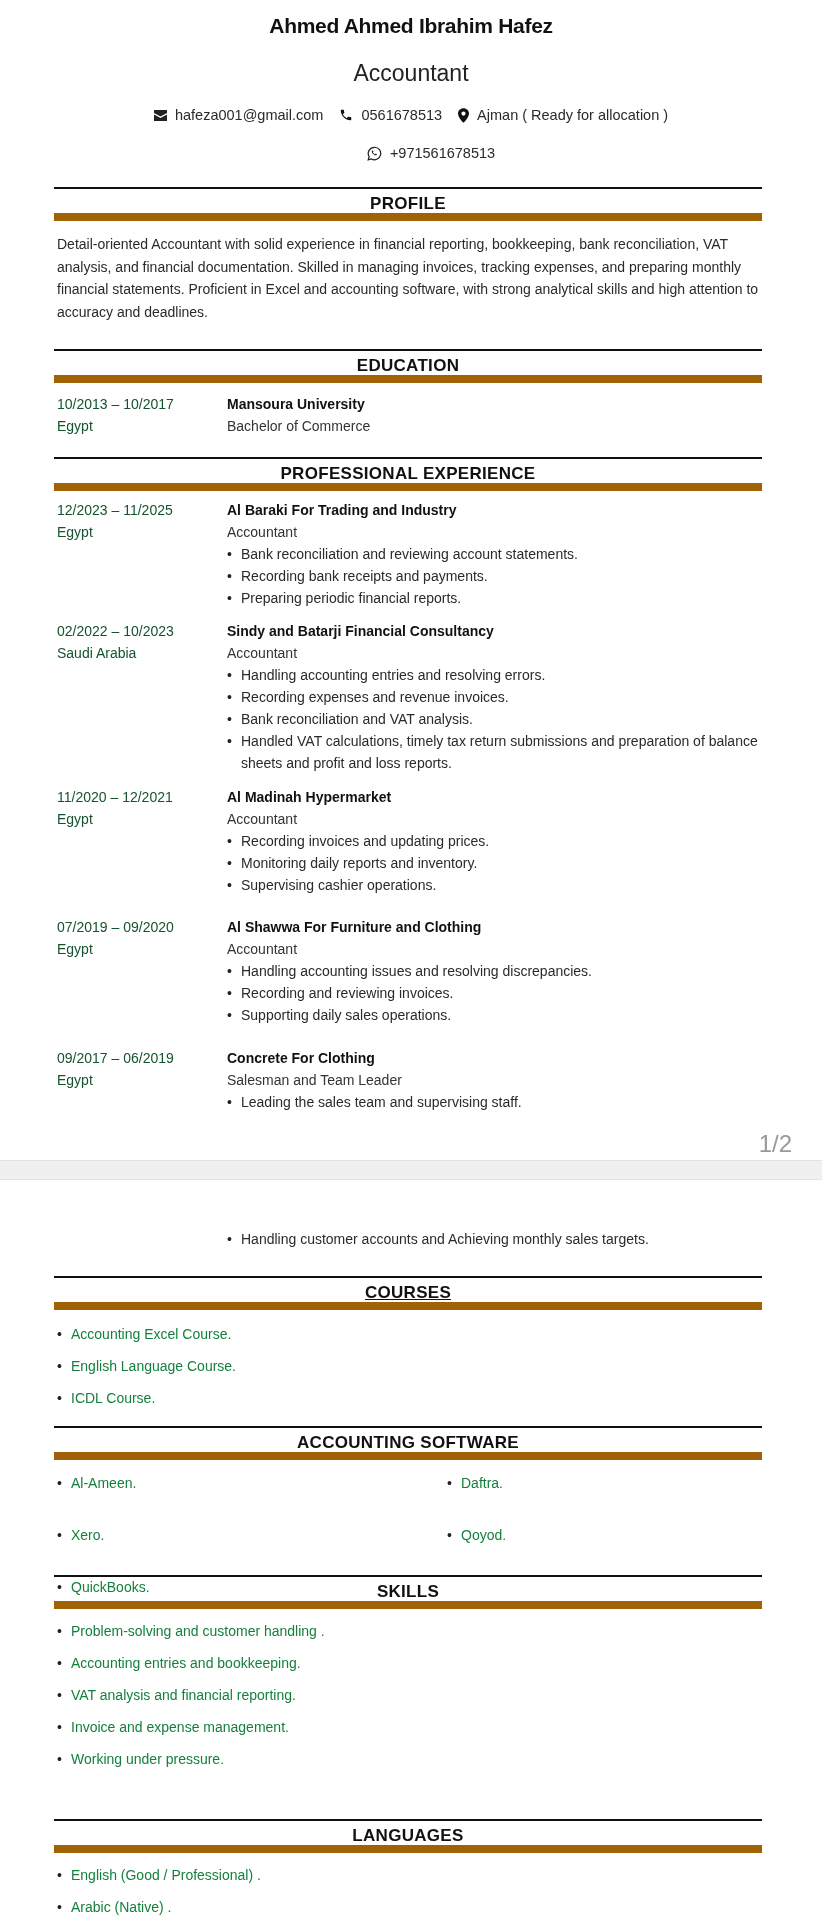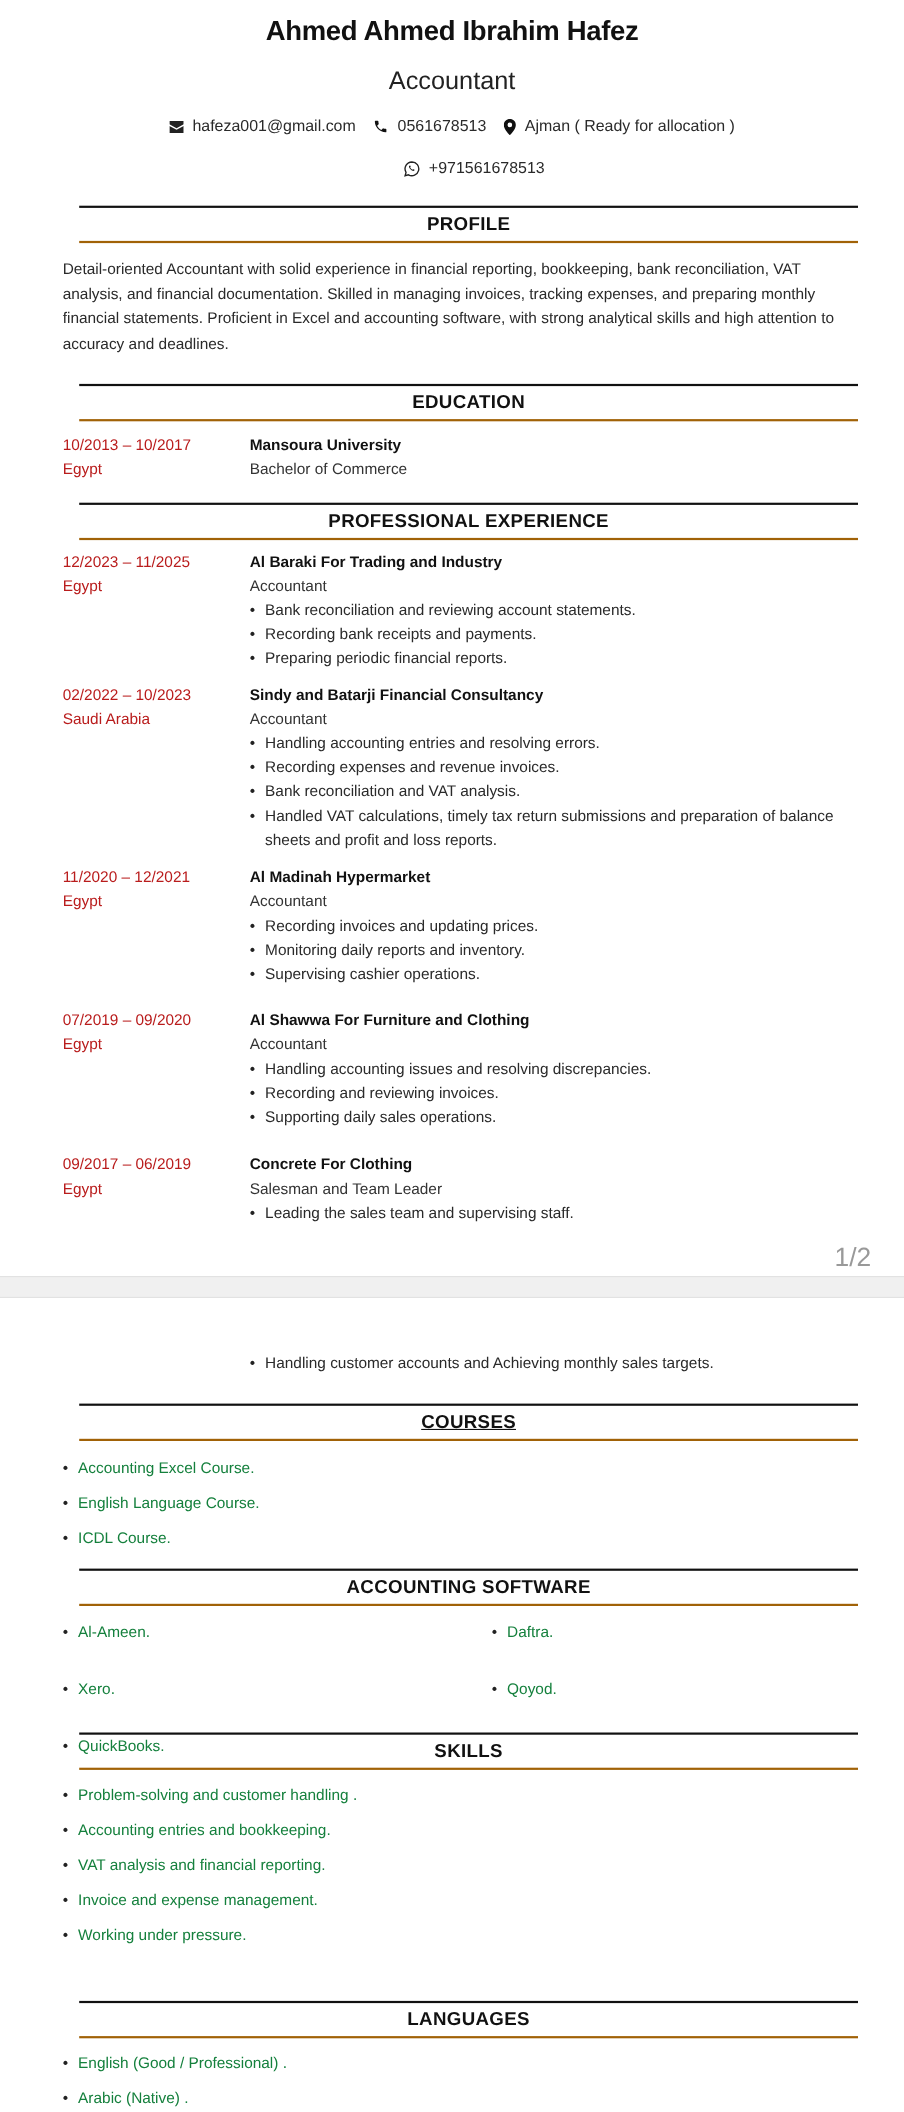--- a/index.html
+++ b/index.html
@@ -18,53 +18,53 @@
     height: 20px;
     background: #f0f0f0;
     border-top: 1px solid #e2e2e2;
     border-bottom: 1px solid #e2e2e2;
   }
   .page2 { height: 740px; padding-top: 12px; }
 
   
   .name {
     position: absolute; top: 14px; left: 0; width: 822px;
-    text-align: center; font-size: 25px; font-weight: bold; color: #111;
+    text-align: center; font-size: 21px; font-weight: bold; color: #111;
     letter-spacing: -0.3px;
   }
   .job-title {
     position: absolute; top: 60px; left: 0; width: 822px;
     text-align: center; font-size: 23px; color: #222;
   }
   .contact-row {
     position: absolute; left: 0; width: 822px;
     display: flex; justify-content: center; 
     font-size: 14.5px; color: #2a2a2a;
   }
   .contact-row.r1 { top: 107px; }
   .contact-row.r2 { top: 145px; padding-left: 40px; }
   .contact-item { display: flex; align-items: center; margin: 0 8px; }
   .contact-item svg { margin-right: 8px; }
 
   
   .section-head {
-    position: absolute; left: 72px; width: 708px; height: 34px;
-    border-top: 2px solid #111; border-bottom: 2px solid #a16207;
+    position: absolute; left: 54px; width: 708px; height: 34px;
+    border-top: 2px solid #111; border-bottom: 8px solid #a16207;
     text-align: center; font-weight: bold; font-size: 17px;
     line-height: 30px; color: #111; letter-spacing: 0.3px;
   }
 
   .profile-text {
     position: absolute; left: 57px; top: 233px; width: 708px;
     font-size: 14px; line-height: 22.5px; color: #2a2a2a;
   }
 
   
   .entry { position: absolute; left: 57px; width: 708px; font-size: 14px; line-height: 22px; }
-  .entry .left { position: absolute; left: 0; top: 0; width: 170px; color: #b91c1c; }
+  .entry .left { position: absolute; left: 0; top: 0; width: 170px; color: #14532d; }
   .entry .right { position: absolute; left: 170px; top: 0; width: 540px; }
   .entry .org { font-weight: bold; color: #111; }
   .entry .role { color: #333; }
   .bullets { list-style: none; }
   .bullets li { position: relative; padding-left: 14px; color: #2a2a2a; }
   .bullets li::before {
     content: "•"; position: absolute; left: 0; top: 0; color: #222;
   }
 
   .page-num {

